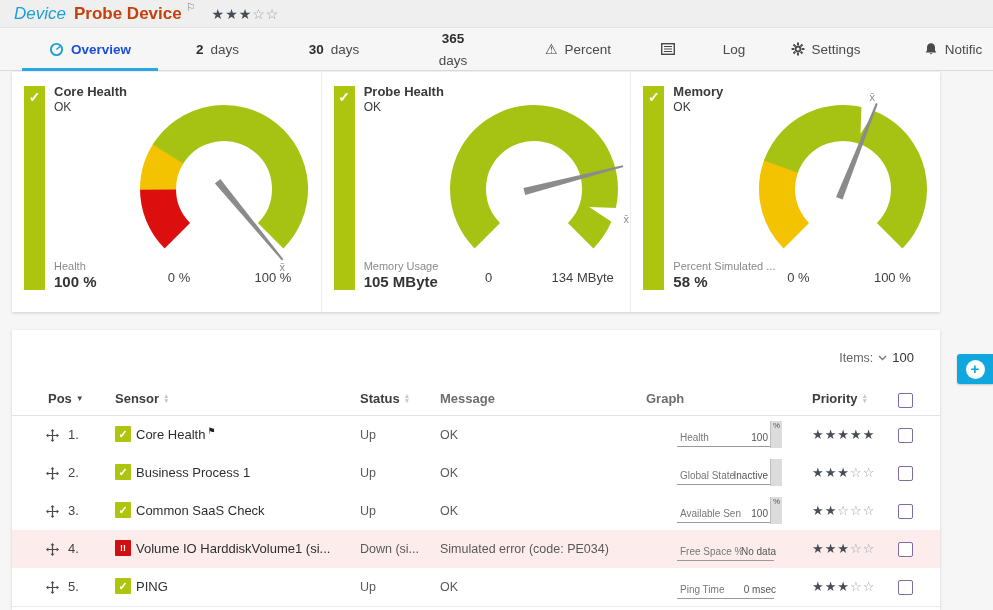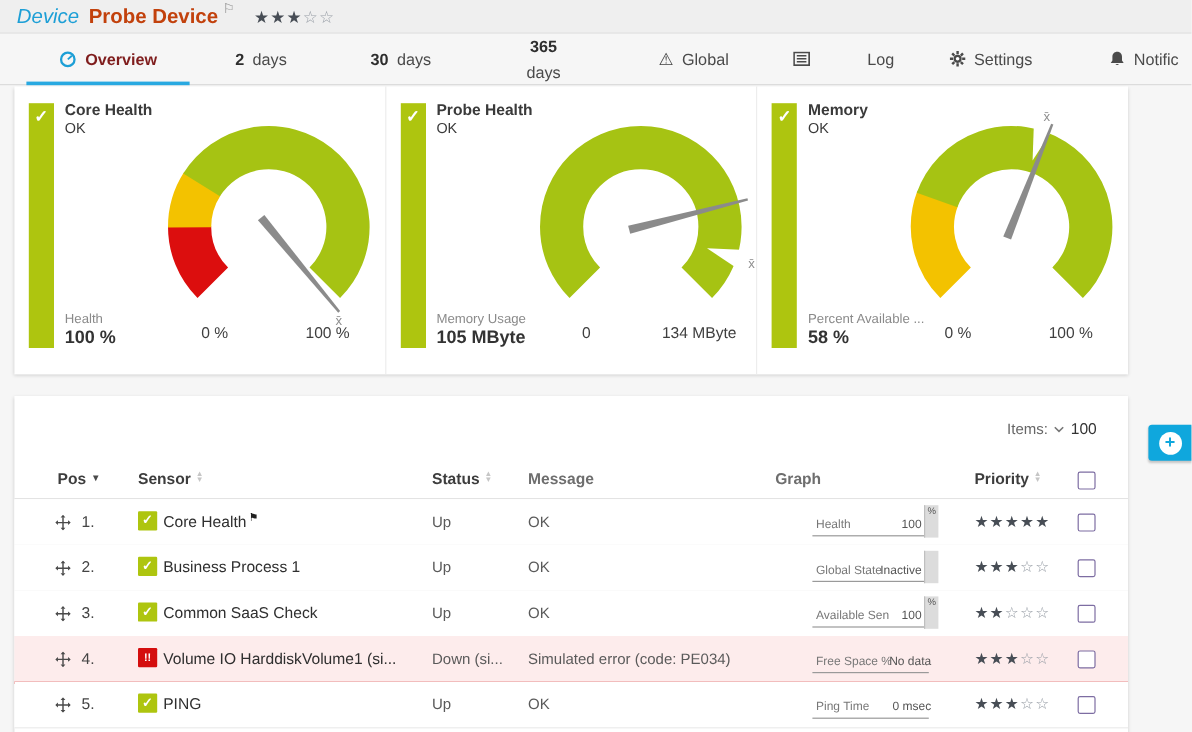--- a/index.html
+++ b/index.html
@@ -14,21 +14,21 @@
   .hflag{font-size:11px;color:#8a8a8a;position:relative;top:-6px;margin-left:4px;cursor:pointer}
   .hstars{margin-left:16px;font-size:14px;letter-spacing:1px;cursor:pointer}
   .star-f{color:#474d55}.star-e{color:#9aa0a8}
 
   
   .tabbar{position:absolute;left:0;top:28px;width:100%;height:43px;border-bottom:1px solid #dcdcdc;
           display:flex;padding-left:20px;box-sizing:border-box}
   .tab{position:relative;height:100%;display:flex;align-items:center;justify-content:center;gap:7px;
        font-size:13.5px;color:#4a4a4a;cursor:pointer;flex:none}
   .tab .num{font-weight:bold;color:#2e2e2e}
-  .tab.active .tlabel{font-weight:bold;color:#7f1d1d}
+  .tab.active .tlabel{font-weight:bold;color:#1d4ed8}
   .tab .underline{position:absolute;left:2px;right:2px;bottom:-1px;height:3px;background:#29a9e1}
   .ticon{display:flex;align-items:center;font-size:14px;color:#4a4a4a;line-height:1}
 
   
   .panel{position:absolute;left:12px;width:928px;background:#fff;box-shadow:0 1px 3px rgba(0,0,0,0.16)}
   #gauges{top:72px;height:240px;display:flex}
   .gcell{position:relative;width:309.33px;height:240px}
   .gcell+.gcell{border-left:1px solid #ededed}
   .gbar{position:absolute;left:12px;top:14px;width:21px;height:204px;background:#aec50f}
   .gcheck{color:#fff;font-size:14px;font-weight:bold;text-align:center;line-height:22px}
@@ -109,21 +109,21 @@
       <span class="tlabel">days</span>
     </div>
     <div class="tab" style="width: 120px; flex-direction: column;">
       <span class="num">365</span>
       <span class="tlabel">days</span>
     </div>
     <div class="tab" style="width: 130px;">
       <span class="ticon">
         <span style="font-size:14px;color:#3f3f3f">⚠</span>
       </span>
-      <span class="tlabel">Global</span>
+      <span class="tlabel">Percent</span>
     </div>
     <div class="tab" style="width: 120px; gap: 48px;">
       <span class="ticon">
         <svg width="14" height="12" viewBox="0 0 14 12">
           <rect x="0.7" y="0.7" width="12.6" height="10.6" fill="none" stroke="#4a4a4a" stroke-width="1.4"></rect>
           <path d="M3 3.5h8M3 6h8M3 8.5h8" stroke="#4a4a4a" stroke-width="1.2"></path>
         </svg>
       </span>
       <span class="tlabel">Log</span>
     </div>
@@ -196,21 +196,21 @@
       <div class="gstatus">OK</div>
       <svg width="235" height="195" class="gsvg">
         <path d="M 87.33095244168786 147.66904755831212 A 66 66 0 0 1 72.3342897978636 77.47681600492544" stroke="#f3c200" stroke-width="36" fill="none"></path>
         <path d="M 71.90186924902113 78.64329726381075 A 66 66 0 1 1 180.66904755831214 147.66904755831212" stroke="#a6c313" stroke-width="36" fill="none"></path>
         <polygon points="152.46977838449226,18.03092572272641 166.596609500426,22.498655749874345 151.48920167678074,45.69965800549792" fill="#fff"></polygon>
         <polygon points="133.5729721737621,111.58620079327889 168.7972353328786,15.828687850965538 166.9376823611021,15.092438745596182 127.06453677254436,109.00932892448614" fill="#8b8b8b"></polygon>
         <text x="163.24918211461605" y="12.514945285056868" text-anchor="middle" font-size="11" fill="#8f8f8f">x̄</text>
       </svg>
       <div class="gscale s0">0 %</div>
       <div class="gscale s1">100 %</div>
-      <div class="gchannel">Percent Available ...</div>
+      <div class="gchannel">Percent Simulated ...</div>
       <div class="gvalue">58 %</div>
     </div>
   </div>
 
 <div class="panel" id="tablepanel">
   <div class="items-ctl">
     <span>Items:</span>
     <span class="ticon">
       <svg width="9" height="6" viewBox="0 0 9 6">
           <path d="M1 1l3.5 3.5L8 1" stroke="#777" fill="none" stroke-width="1.3"></path>

